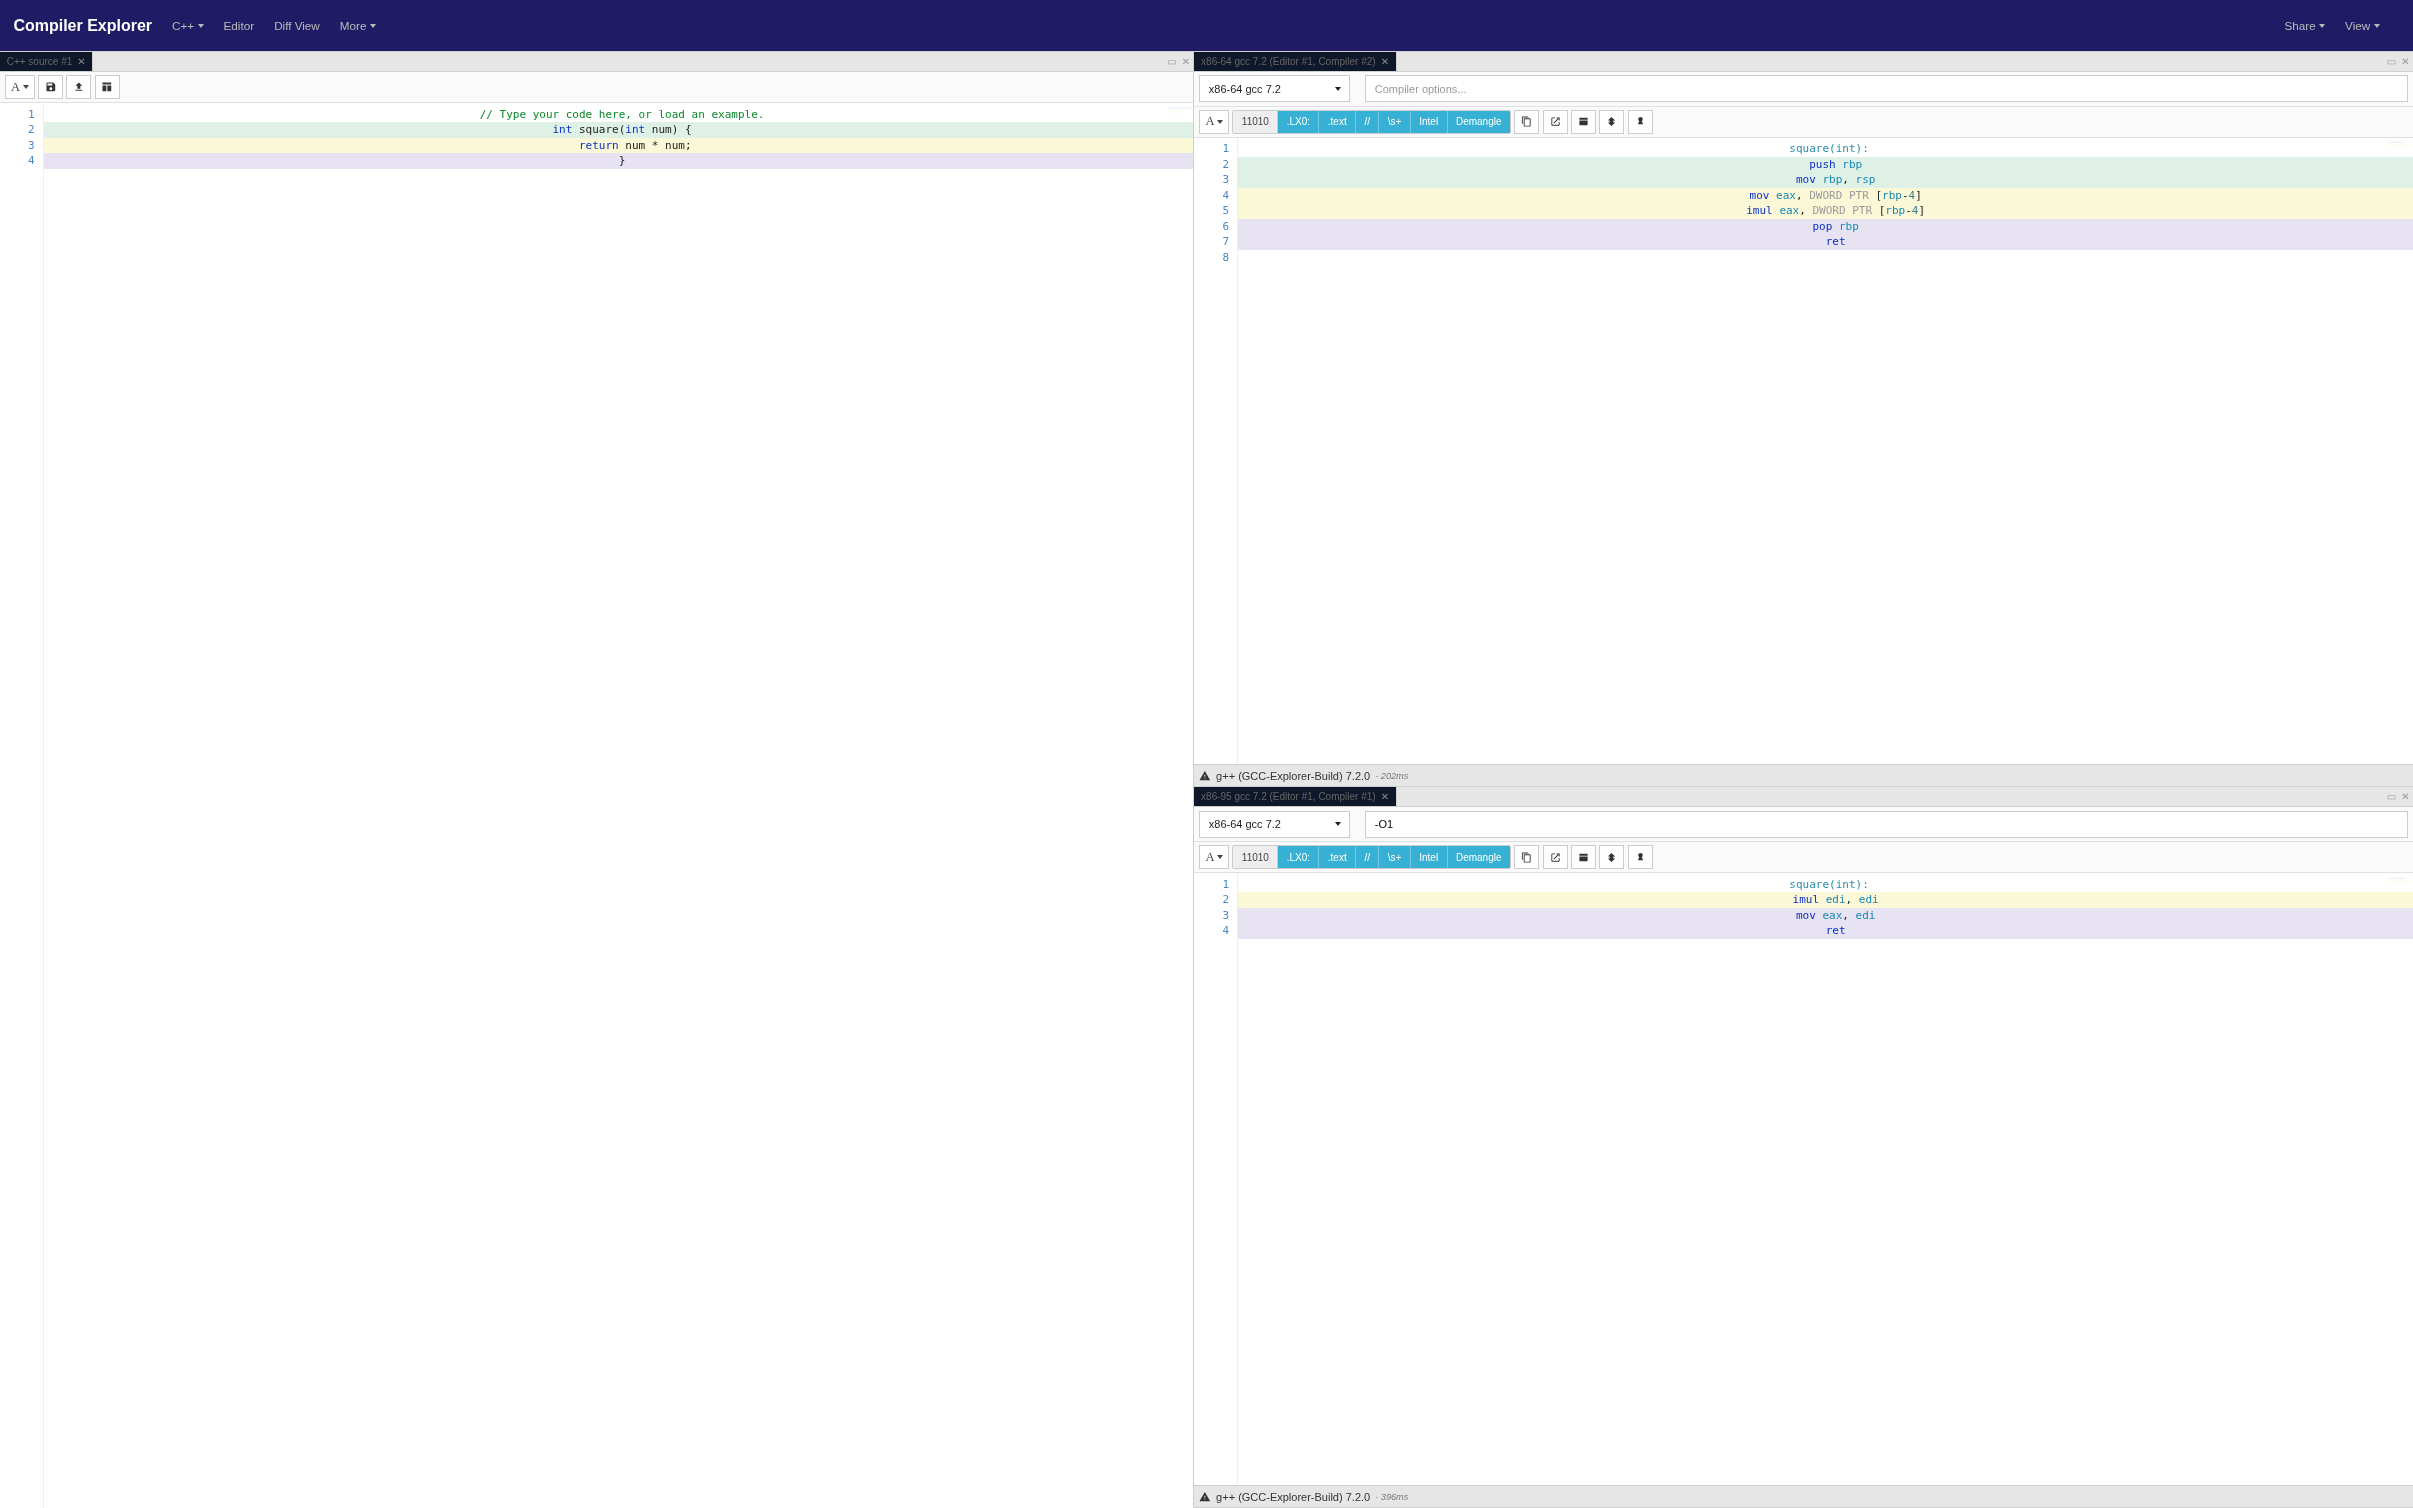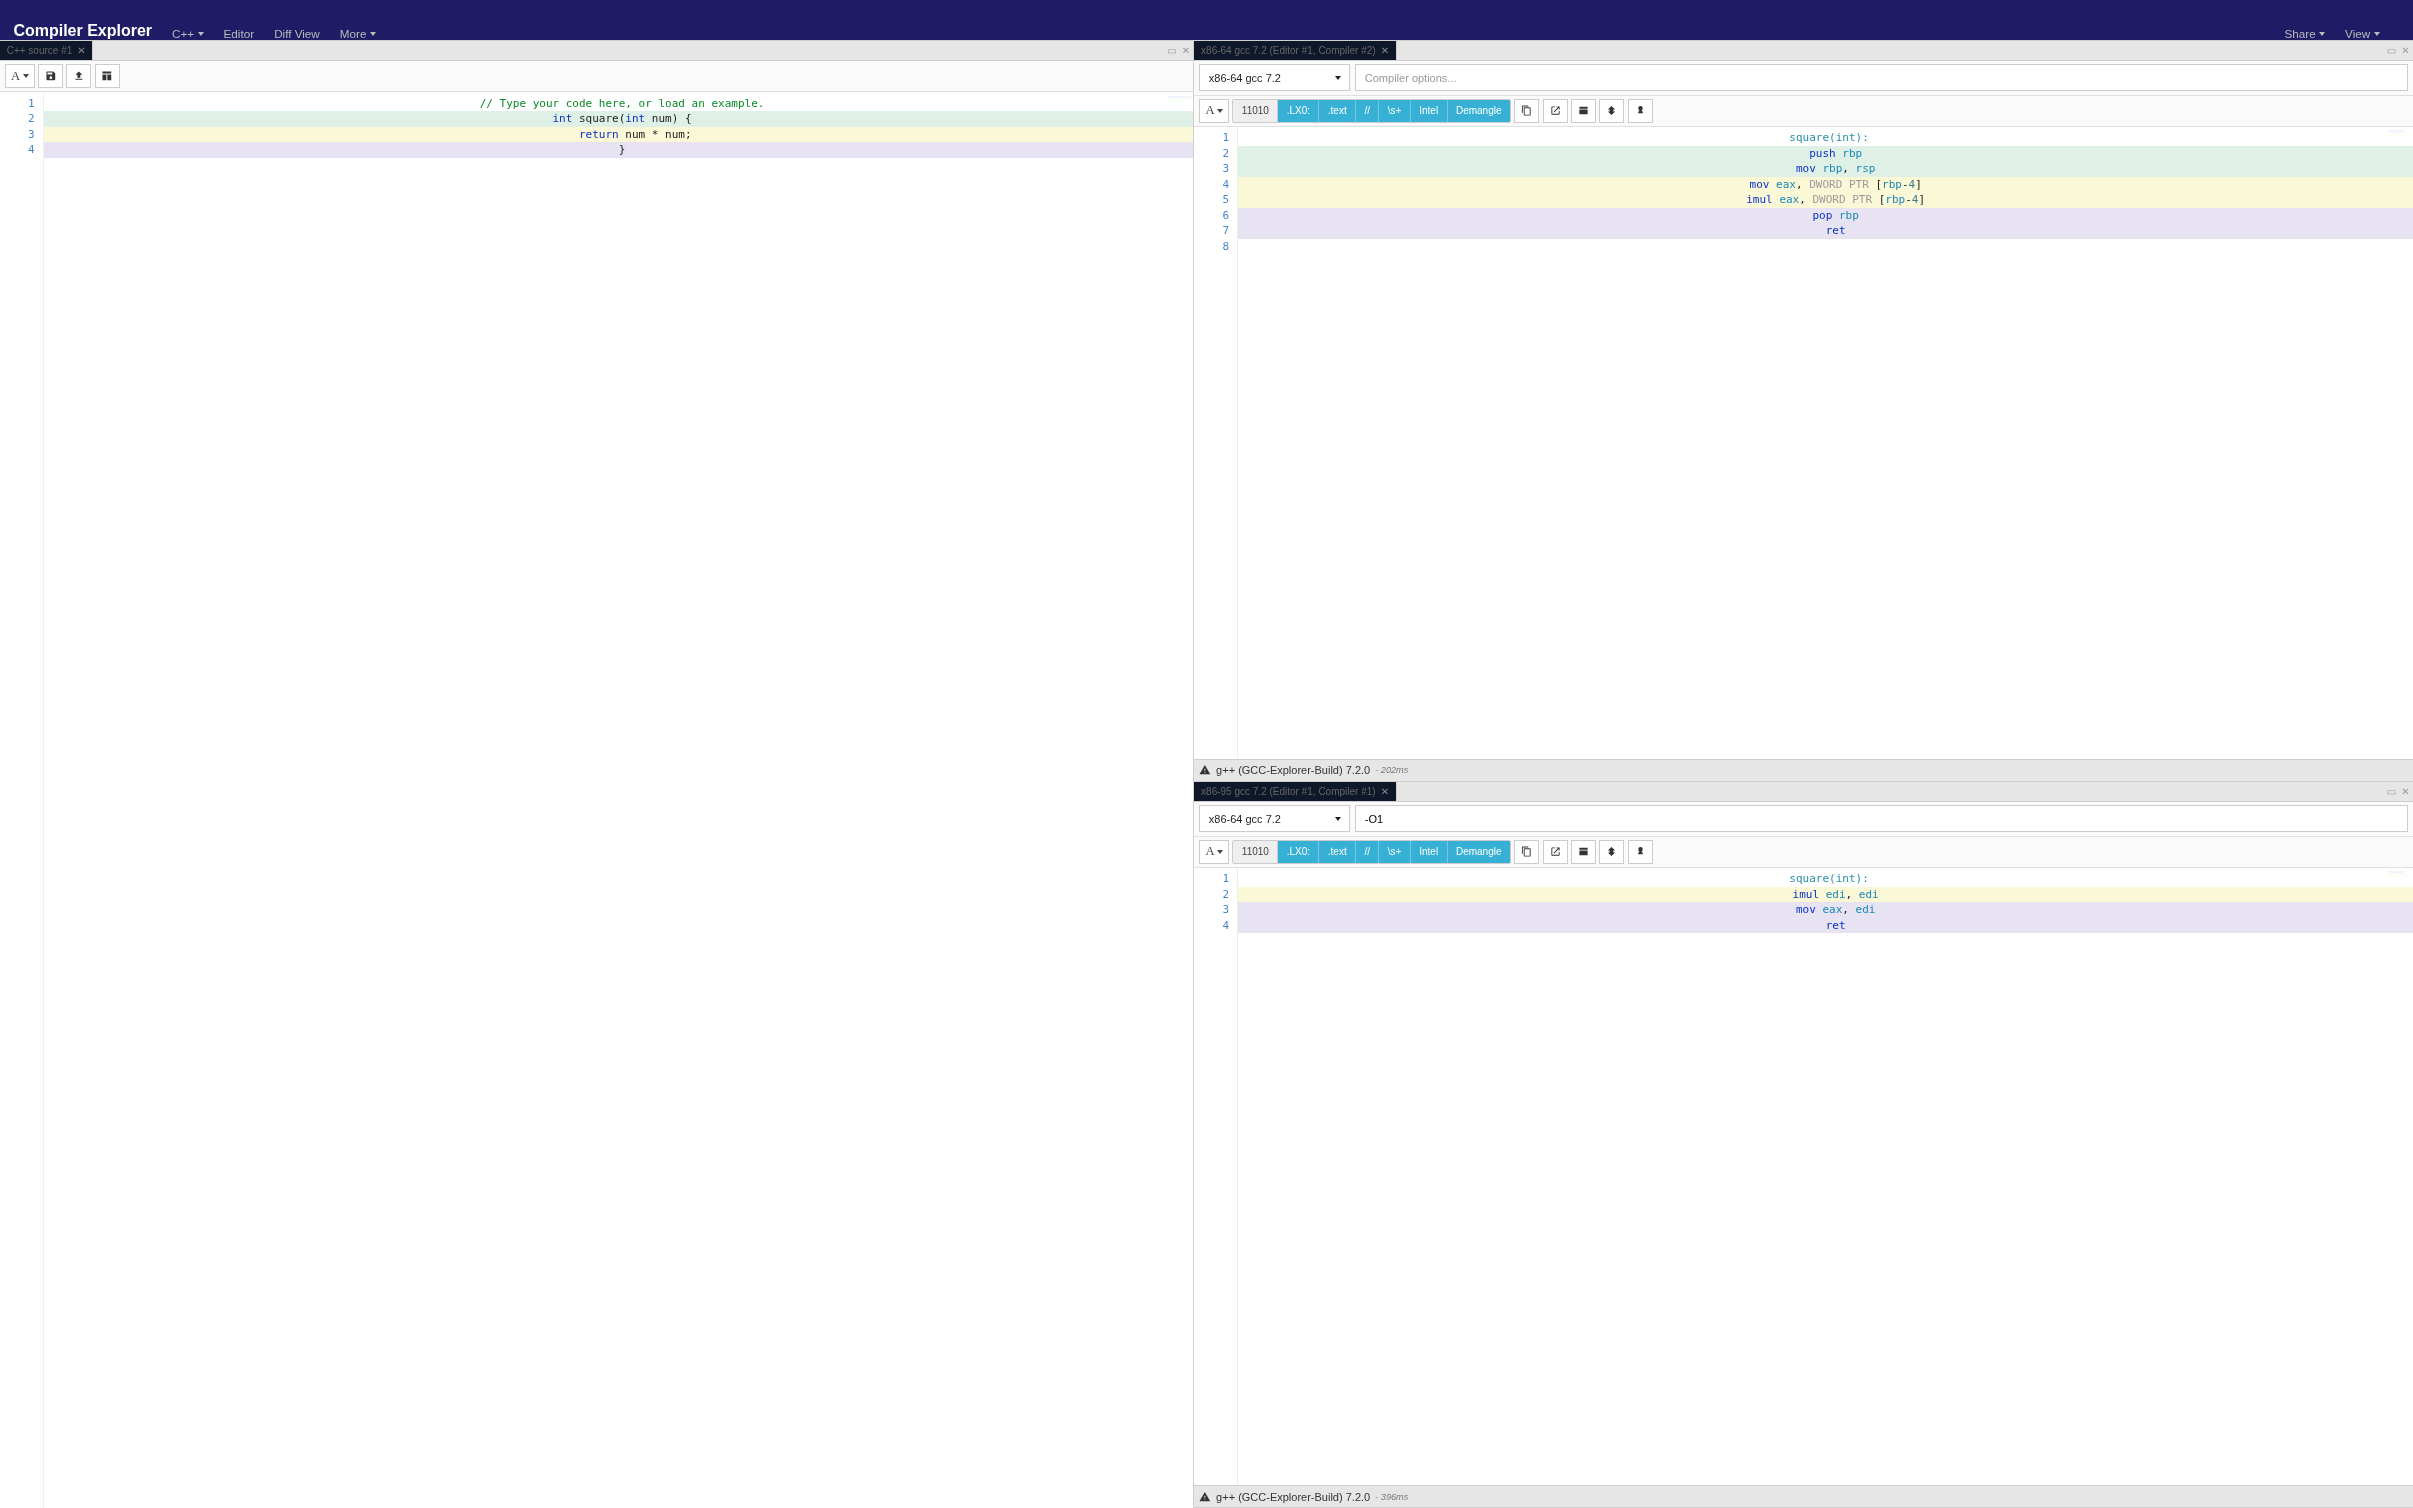--- a/index.html
+++ b/index.html
@@ -1,41 +1,41 @@
 <!DOCTYPE html>
 <html><head>
 <meta charset="utf-8">
 <style>
   * { box-sizing: border-box; margin: 0; padding: 0; }
   html, body { height: 100%; font-family: -apple-system, "Helvetica Neue", Arial, sans-serif; font-size: 11px; color: #222; }
   body { display: flex; flex-direction: column; overflow: hidden; }
 
   
-  .navbar { background: #1f1b65; color: #ddd; display: flex; align-items: flex-end; height: 40px; padding: 0 13.4px; }
+  .navbar { background: #1f1b65; color: #ddd; display: flex; align-items: center; height: 51px; padding: 0 13.4px; }
   .brand { color: #fff; font-weight: 700; font-size: 16px; margin-right: 20px; }
   .nav-item { color: #bbb; font-size: 11.7px; margin-right: 20px; cursor: pointer; display: inline-flex; align-items: center; }
   .nav-item .caret { margin-left: 3.4px; }
   .nav-spacer { flex: 1; }
 
   
   .workspace { flex: 1; display: flex; background: #fff; border-top: 0.8px solid #cfcfcf; min-height: 0; }
   .left-pane { width: 49.5%; display: flex; flex-direction: column; border-right: 0.8px solid #cfcfcf; min-height: 0; }
   .right-pane { flex: 1; display: flex; flex-direction: column; min-height: 0; }
   .compiler-pane { display: flex; flex-direction: column; border-bottom: 0.8px solid #cfcfcf; min-height: 0; }
   .compiler-pane.top { height: 50.5%; }
   .compiler-pane.bottom { flex: 1; }
 
   
   .tabbar { background: #e6e6e6; border-bottom: 0.8px solid #cfcfcf; height: 20px; display: flex; align-items: stretch; position: relative; }
   .tab { background: #0f172a; border-right: 0.8px solid #cfcfcf; display: inline-flex; align-items: center; padding: 0 6.7px; font-size: 10px; color: #666; gap: 5px; }
   .tab .close-x { color: #888; font-size: 10px; cursor: pointer; }
   .tab-controls-right { position: absolute; right: 3.4px; top: 0; height: 100%; display: flex; align-items: center; gap: 5px; color: #999; font-size: 10px; }
 
   
-  .optsrow { display: flex; align-items: center; padding: 3.4px 5px; gap: 5px; border-bottom: 0.8px solid #e0e0e0; background: #fafafa; }
+  .optsrow { display: flex; align-items: center; padding: 3.4px 5px; gap: 15px; border-bottom: 0.8px solid #e0e0e0; background: #fafafa; }
   .compiler-select { display: inline-flex; align-items: center; justify-content: space-between; height: 27px; border: 0.8px solid #ccc; background: #fff; padding: 0 8.4px; width: 151px; font-size: 11px; cursor: pointer; }
   .opts-input { flex: 1; height: 27px; border: 0.8px solid #ccc; padding: 0 8.4px; font-size: 11px; }
   .opts-input::placeholder { color: #999; }
 
   .toolbar { display: flex; align-items: center; padding: 3.4px 5px; gap: 3.4px; border-bottom: 0.8px solid #e0e0e0; background: #fafafa; }
   .tbtn { height: 23.5px; min-width: 25px; border: 0.8px solid #ccc; background: #fff; display: inline-flex; align-items: center; justify-content: center; font-size: 10px; cursor: pointer; padding: 0 5px; color: #444; }
   .tgbar { display: inline-flex; height: 23.5px; border: 0.8px solid #ccc; border-radius: 1.7px; overflow: hidden; }
   .tgbtn { background: #36b0d4; color: #fff; height: 100%; display: inline-flex; align-items: center; padding: 0 8.4px; font-size: 10px; border-right: 0.8px solid rgba(255,255,255,0.3); cursor: pointer; }
   .tgbtn:last-child { border-right: none; }
   .tgbtn.binary { background: #eee; color: #444; border-right: 0.8px solid #ccc; }

